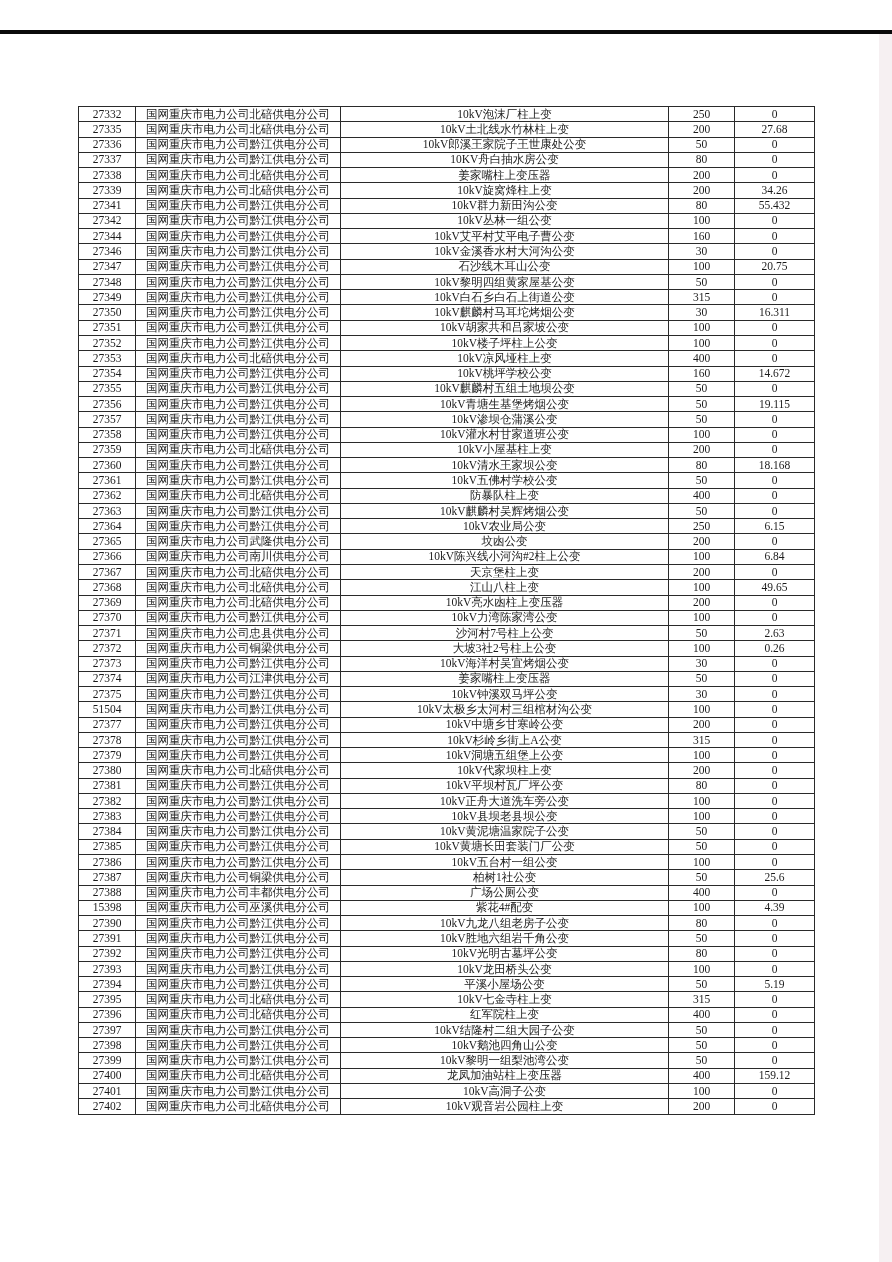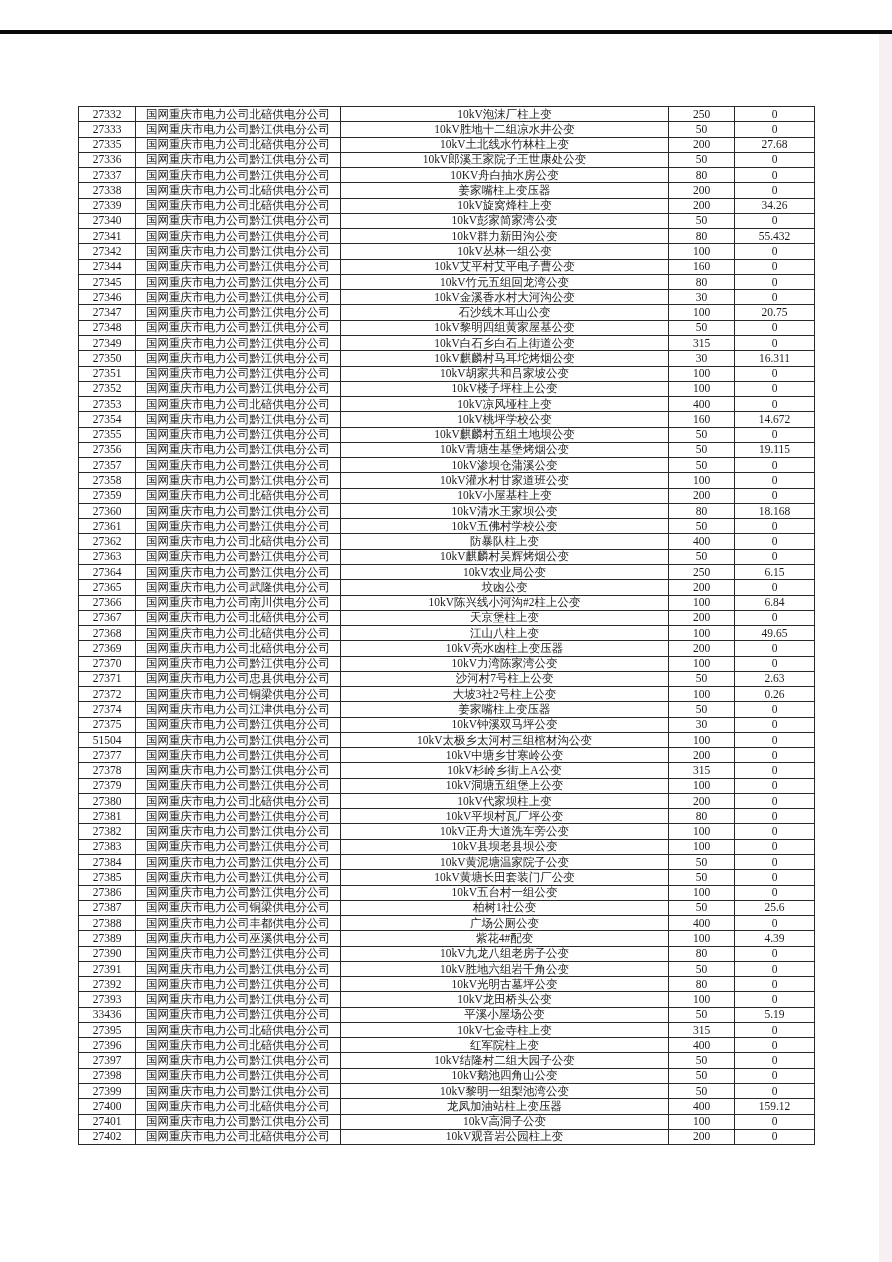--- a/index.html
+++ b/index.html
@@ -75,27 +75,20 @@
     </colgroup>
     <tbody>
         <tr>
           <td>27332</td>
           <td>国网重庆市电力公司北碚供电分公司</td>
           <td>10kV泡沫厂柱上变</td>
           <td>250</td>
           <td>0</td>
         </tr>
         <tr>
-          <td>27333</td>
-          <td>国网重庆市电力公司黔江供电分公司</td>
-          <td>10kV胜地十二组凉水井公变</td>
-          <td>50</td>
-          <td>0</td>
-        </tr>
-        <tr>
           <td>27335</td>
           <td>国网重庆市电力公司北碚供电分公司</td>
           <td>10kV土北线水竹林柱上变</td>
           <td>200</td>
           <td>27.68</td>
         </tr>
         <tr>
           <td>27336</td>
           <td>国网重庆市电力公司黔江供电分公司</td>
           <td>10kV郎溪王家院子王世康处公变</td>
@@ -115,27 +108,20 @@
           <td>姜家嘴柱上变压器</td>
           <td>200</td>
           <td>0</td>
         </tr>
         <tr>
           <td>27339</td>
           <td>国网重庆市电力公司北碚供电分公司</td>
           <td>10kV旋窝烽柱上变</td>
           <td>200</td>
           <td>34.26</td>
-        </tr>
-        <tr>
-          <td>27340</td>
-          <td>国网重庆市电力公司黔江供电分公司</td>
-          <td>10kV彭家简家湾公变</td>
-          <td>50</td>
-          <td>0</td>
         </tr>
         <tr>
           <td>27341</td>
           <td>国网重庆市电力公司黔江供电分公司</td>
           <td>10kV群力新田沟公变</td>
           <td>80</td>
           <td>55.432</td>
         </tr>
         <tr>
           <td>27342</td>
@@ -145,27 +131,20 @@
           <td>0</td>
         </tr>
         <tr>
           <td>27344</td>
           <td>国网重庆市电力公司黔江供电分公司</td>
           <td>10kV艾平村艾平电子曹公变</td>
           <td>160</td>
           <td>0</td>
         </tr>
         <tr>
-          <td>27345</td>
-          <td>国网重庆市电力公司黔江供电分公司</td>
-          <td>10kV竹元五组回龙湾公变</td>
-          <td>80</td>
-          <td>0</td>
-        </tr>
-        <tr>
           <td>27346</td>
           <td>国网重庆市电力公司黔江供电分公司</td>
           <td>10kV金溪香水村大河沟公变</td>
           <td>30</td>
           <td>0</td>
         </tr>
         <tr>
           <td>27347</td>
           <td>国网重庆市电力公司黔江供电分公司</td>
           <td>石沙线木耳山公变</td>
@@ -339,20 +318,27 @@
           <td>沙河村7号柱上公变</td>
           <td>50</td>
           <td>2.63</td>
         </tr>
         <tr>
           <td>27372</td>
           <td>国网重庆市电力公司铜梁供电分公司</td>
           <td>大坡3社2号柱上公变</td>
           <td>100</td>
           <td>0.26</td>
+        </tr>
+        <tr>
+          <td>27373</td>
+          <td>国网重庆市电力公司黔江供电分公司</td>
+          <td>10kV海洋村吴宜烤烟公变</td>
+          <td>30</td>
+          <td>0</td>
         </tr>
         <tr>
           <td>27374</td>
           <td>国网重庆市电力公司江津供电分公司</td>
           <td>姜家嘴柱上变压器</td>
           <td>50</td>
           <td>0</td>
         </tr>
         <tr>
           <td>27375</td>
@@ -446,21 +432,21 @@
           <td>25.6</td>
         </tr>
         <tr>
           <td>27388</td>
           <td>国网重庆市电力公司丰都供电分公司</td>
           <td>广场公厕公变</td>
           <td>400</td>
           <td>0</td>
         </tr>
         <tr>
-          <td>27389</td>
+          <td>15398</td>
           <td>国网重庆市电力公司巫溪供电分公司</td>
           <td>紫花4#配变</td>
           <td>100</td>
           <td>4.39</td>
         </tr>
         <tr>
           <td>27390</td>
           <td>国网重庆市电力公司黔江供电分公司</td>
           <td>10kV九龙八组老房子公变</td>
           <td>80</td>
@@ -481,21 +467,21 @@
           <td>0</td>
         </tr>
         <tr>
           <td>27393</td>
           <td>国网重庆市电力公司黔江供电分公司</td>
           <td>10kV龙田桥头公变</td>
           <td>100</td>
           <td>0</td>
         </tr>
         <tr>
-          <td>33436</td>
+          <td>27394</td>
           <td>国网重庆市电力公司黔江供电分公司</td>
           <td>平溪小屋场公变</td>
           <td>50</td>
           <td>5.19</td>
         </tr>
         <tr>
           <td>27395</td>
           <td>国网重庆市电力公司北碚供电分公司</td>
           <td>10kV七金寺柱上变</td>
           <td>315</td>

